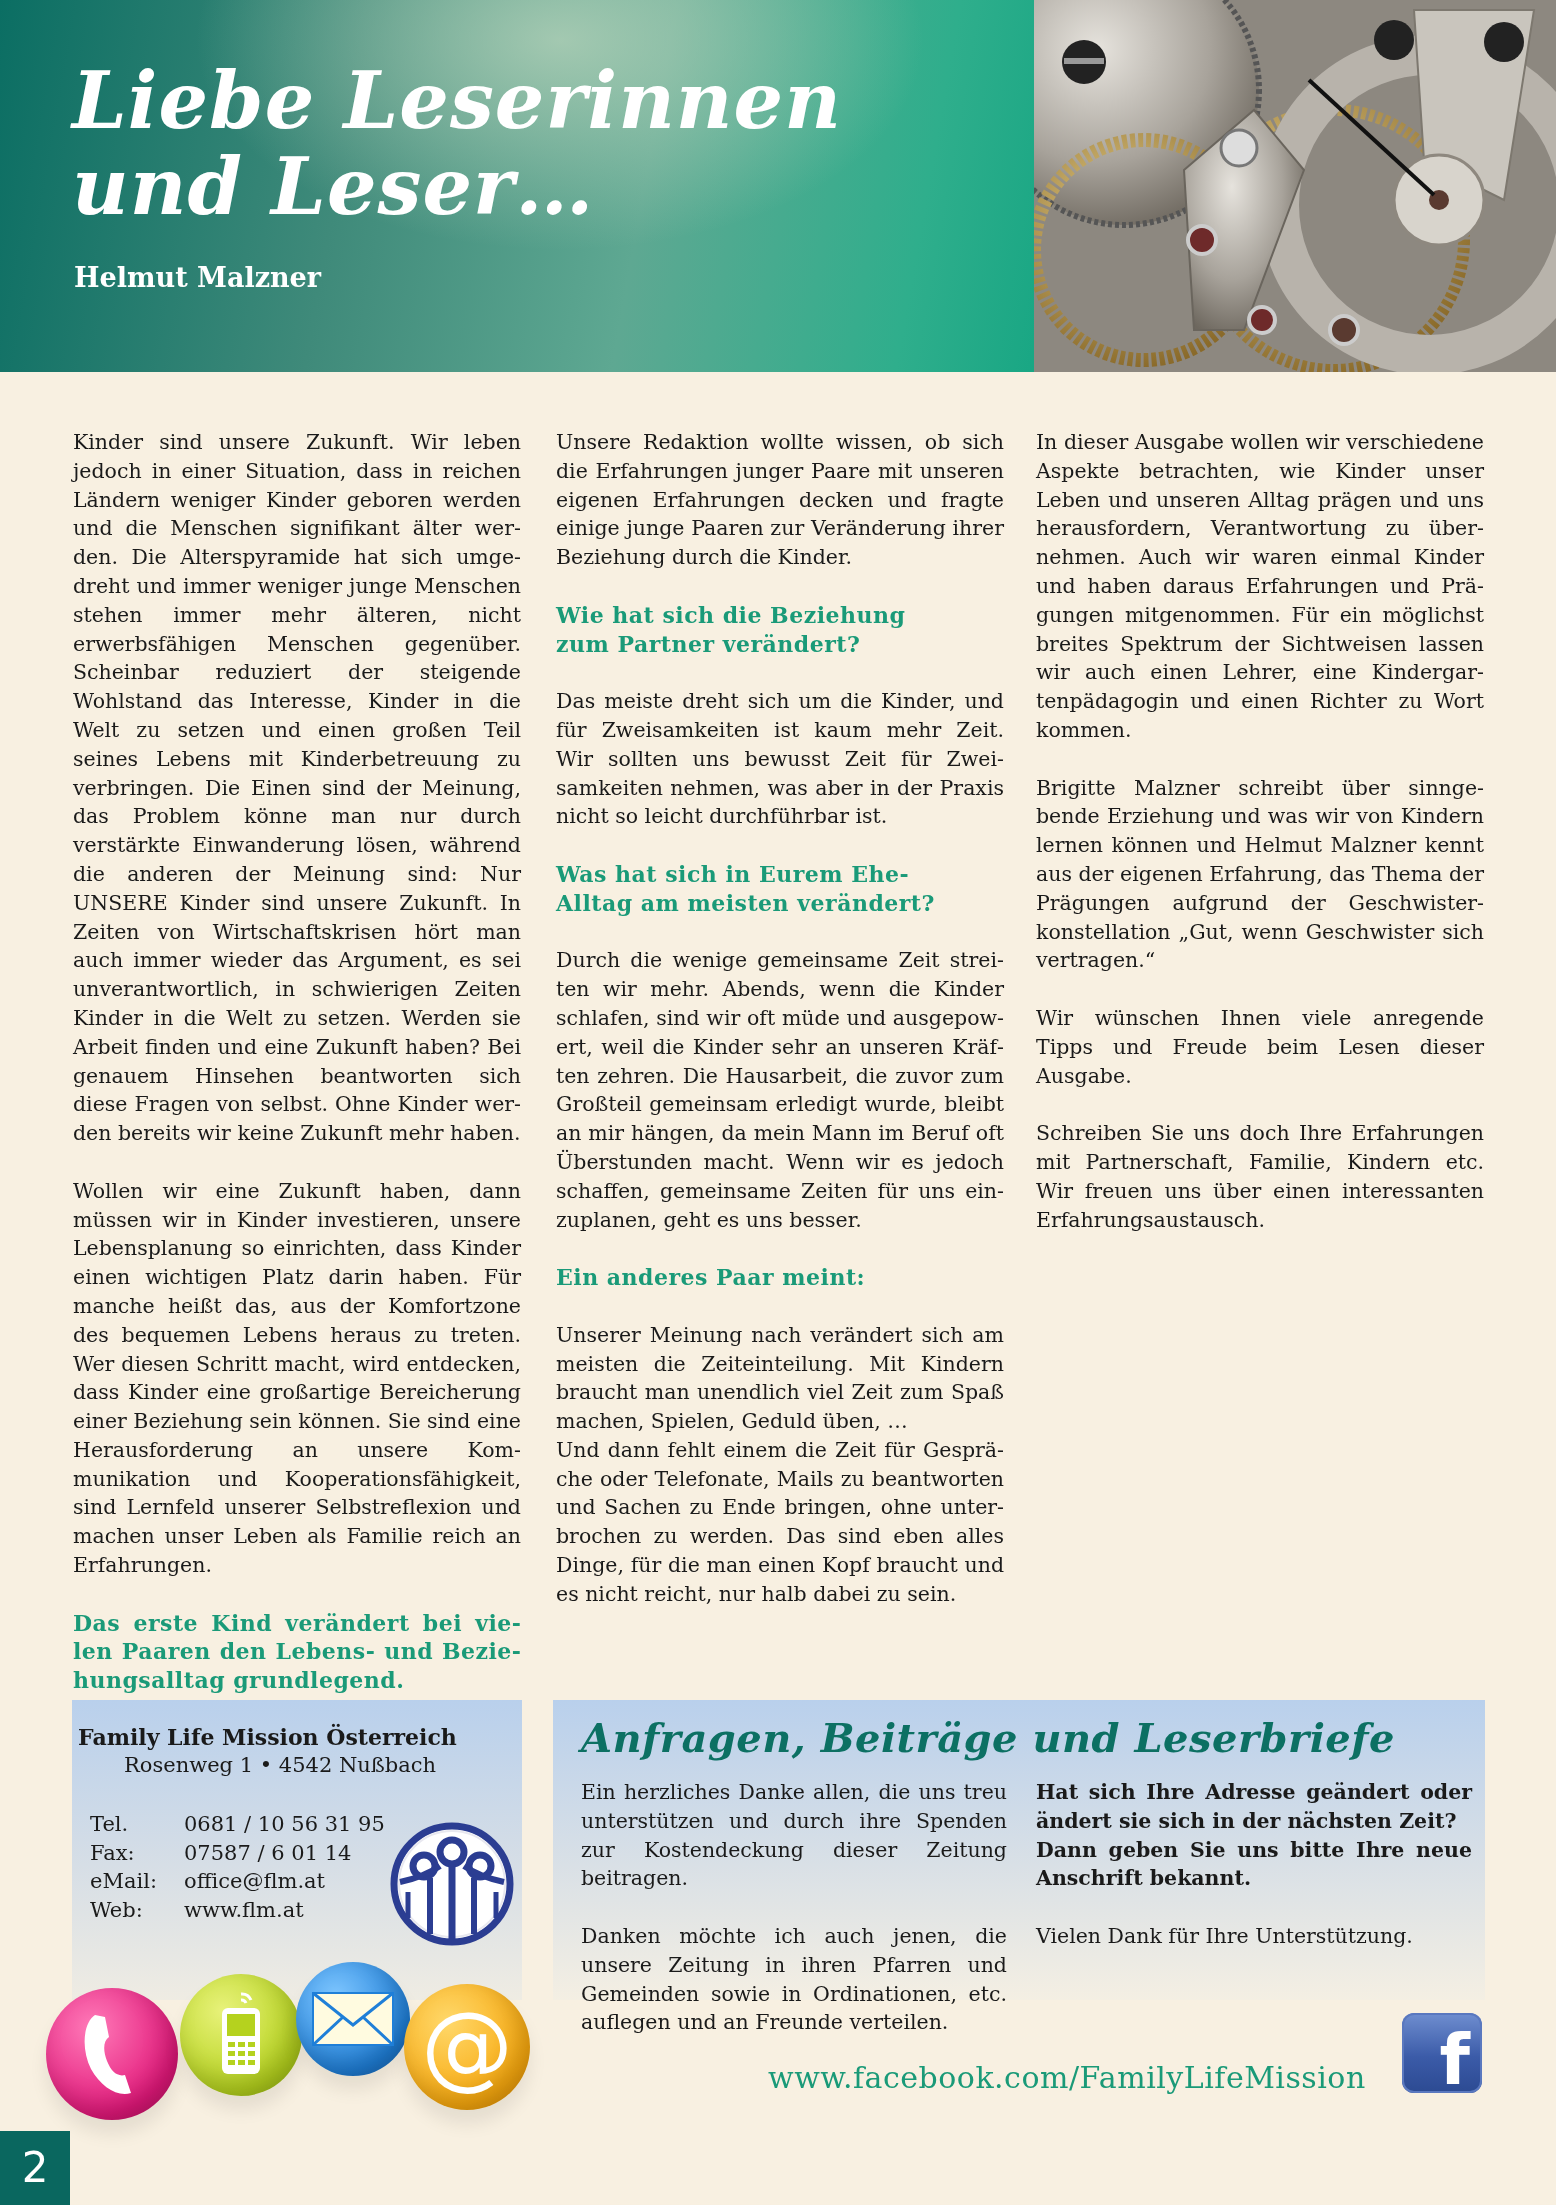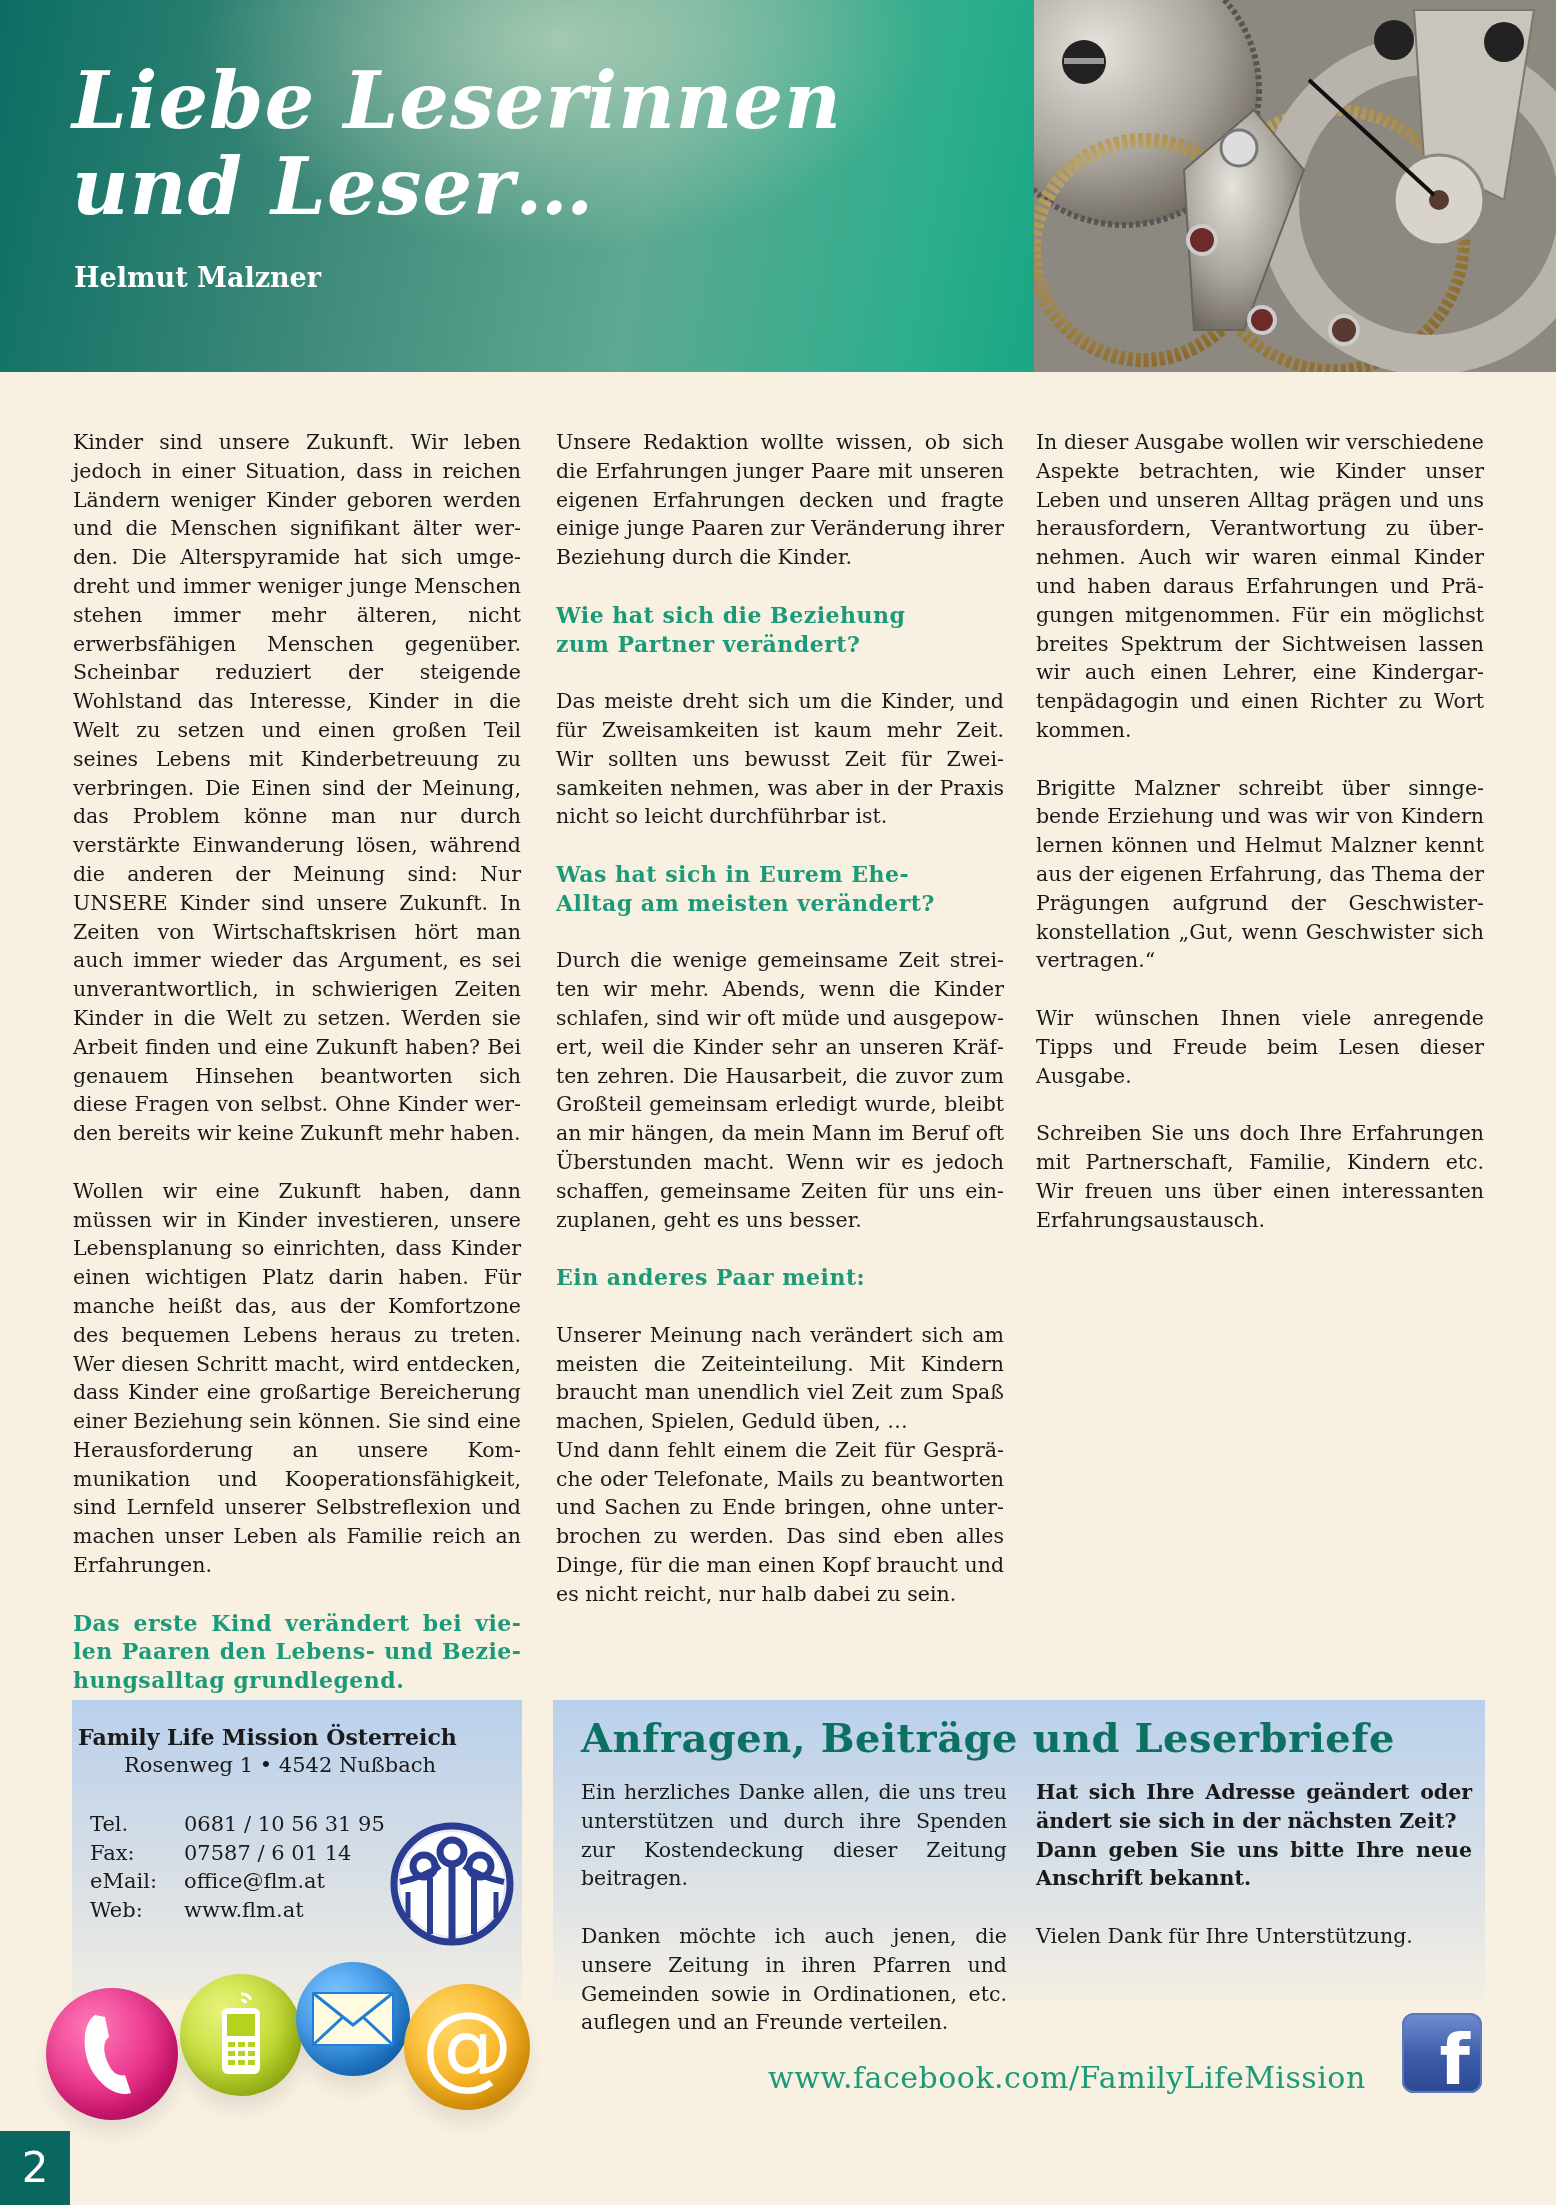--- a/index.html
+++ b/index.html
@@ -68,21 +68,21 @@
     background: #0a675f; color: #fff; font-family: "DejaVu Sans", sans-serif;
     font-size: 42px; line-height: 74px; text-align: center;
   }
 
   .info-box {
     position: absolute; left: 553px; top: 1700px; width: 932px; height: 300px;
     background: linear-gradient(180deg, #b9d0ec 0%, #d9e0e6 55%, #f4efe3 100%);
   }
   .info-box h2 {
     position: absolute; left: 28px; top: 14px; margin: 0;
-    font-weight: bold; font-size: 40px; color: #0c7063; letter-spacing: 0.5px;
+    font-style: italic; font-weight: bold; font-size: 40px; color: #0c7063; letter-spacing: 0.5px;
   }
   .info-left {
     position: absolute; left: 28px; top: 78px; width: 426px;
     font-size: 20.5px; line-height: 28.8px; text-align: justify;
   }
   .info-left p { margin: 0 0 28.8px 0; }
   .info-right {
     position: absolute; left: 483px; top: 78px; width: 436px;
     font-size: 20.5px; line-height: 28.8px; text-align: justify;
   }

